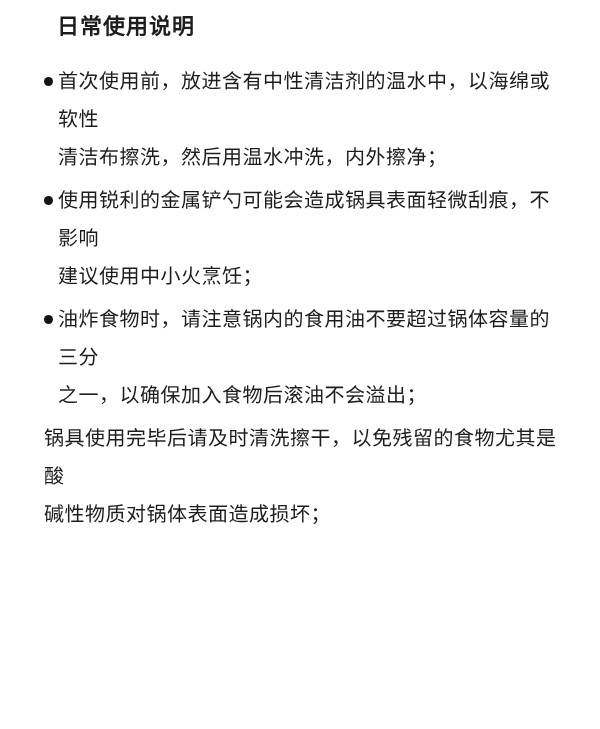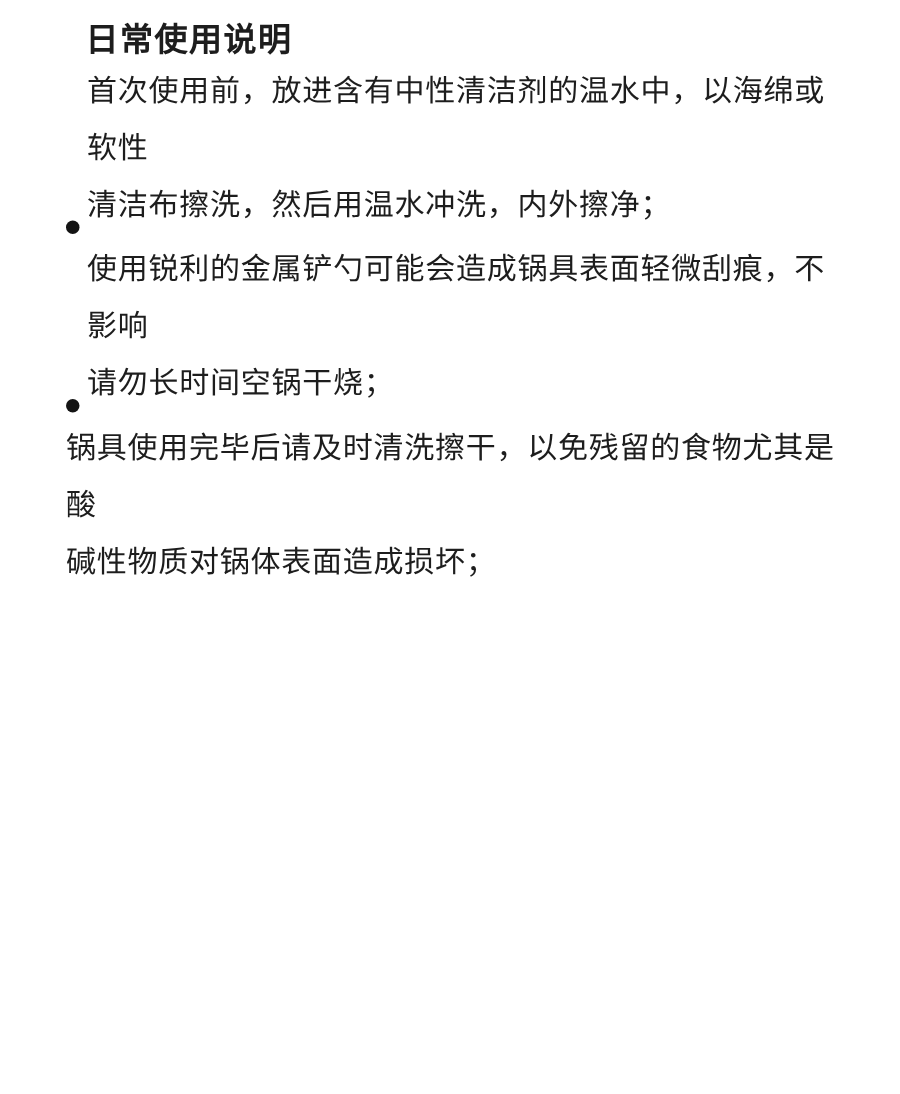--- a/index.html
+++ b/index.html
@@ -14,34 +14,34 @@
     height:729px;
     background:var(--bg-color);
     color:var(--text-color);
     font-family:"Liberation Sans","DejaVu Sans",sans-serif;
     overflow:hidden;
   }
   .page{
     padding:12px 36px 0 44px;
   }
   .page-title{
-    margin:0 0 0 13px;
+    margin:0 0 20px 13px;
     font-size:22px;
     line-height:30px;
     font-weight:bold;
     letter-spacing:1px;
   }
   .instructions-list{
     list-style:none;
     margin:0;
     padding:0;
   }
   .instruction-item{
     display:flex;
-    align-items:flex-end;
+    align-items:flex-start;
     margin:0 0 5px 0;
   }
   .bullet{
     flex:none;
     width:9px;
     height:9px;
     border-radius:50%;
     background:var(--bullet-color);
     margin:15px 5px 0 0;
   }
@@ -61,21 +61,26 @@
 
   <ul class="instructions-list">
     <li class="instruction-item">
       <span class="bullet"></span>
       <p class="instruction-text">首次使用前，放进含有中性清洁剂的温水中，以海绵或软性
 清洁布擦洗，然后用温水冲洗，内外擦净；</p>
     </li>
     <li class="instruction-item">
       <span class="bullet"></span>
       <p class="instruction-text">使用锐利的金属铲勺可能会造成锅具表面轻微刮痕，不影响
-请勿长时间空锅干烧；</p>
+建议使用中小火烹饪；</p>
+    </li>
+    <li class="instruction-item">
+      <span class="bullet"></span>
+      <p class="instruction-text">油炸食物时，请注意锅内的食用油不要超过锅体容量的三分
+之一，以确保加入食物后滚油不会溢出；</p>
     </li>
     <li class="instruction-item">
 
       <p class="instruction-text">锅具使用完毕后请及时清洗擦干，以免残留的食物尤其是酸
 碱性物质对锅体表面造成损坏；</p>
     </li>
 
   </ul>
 </div>
 

